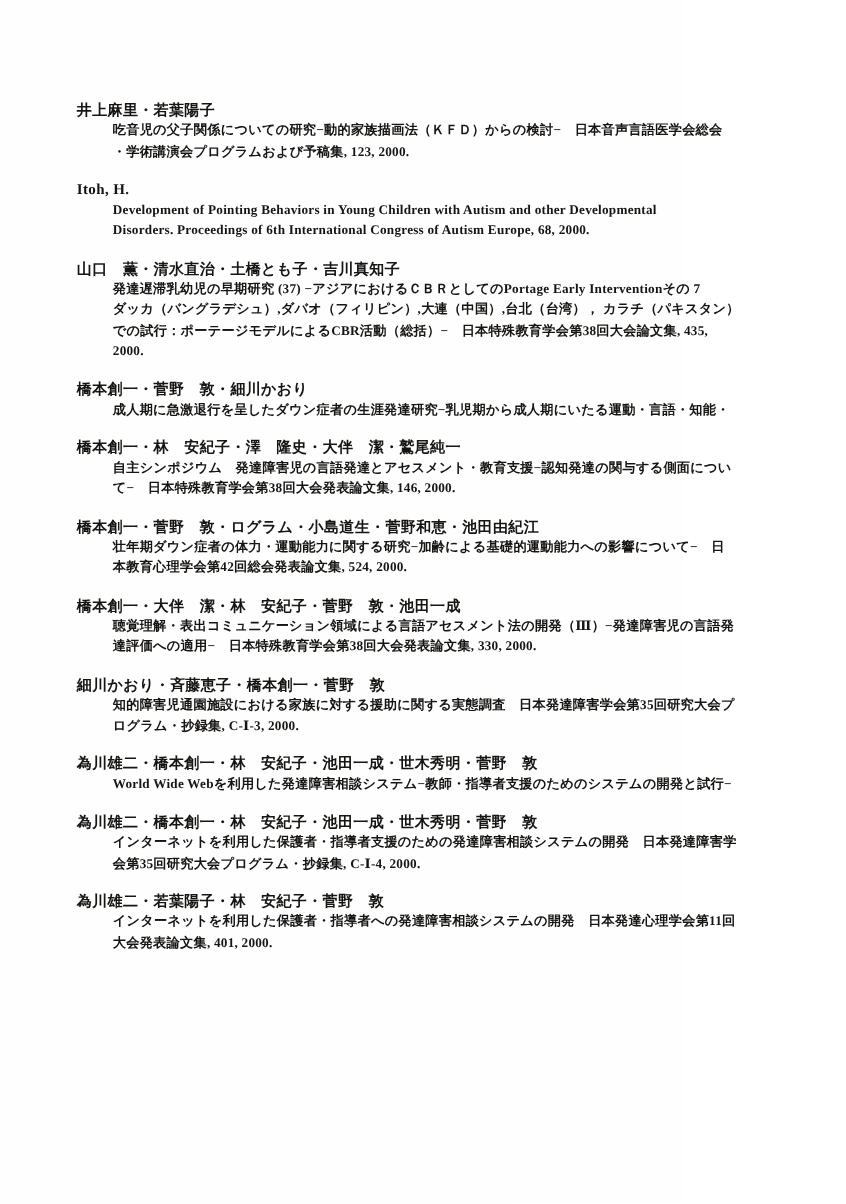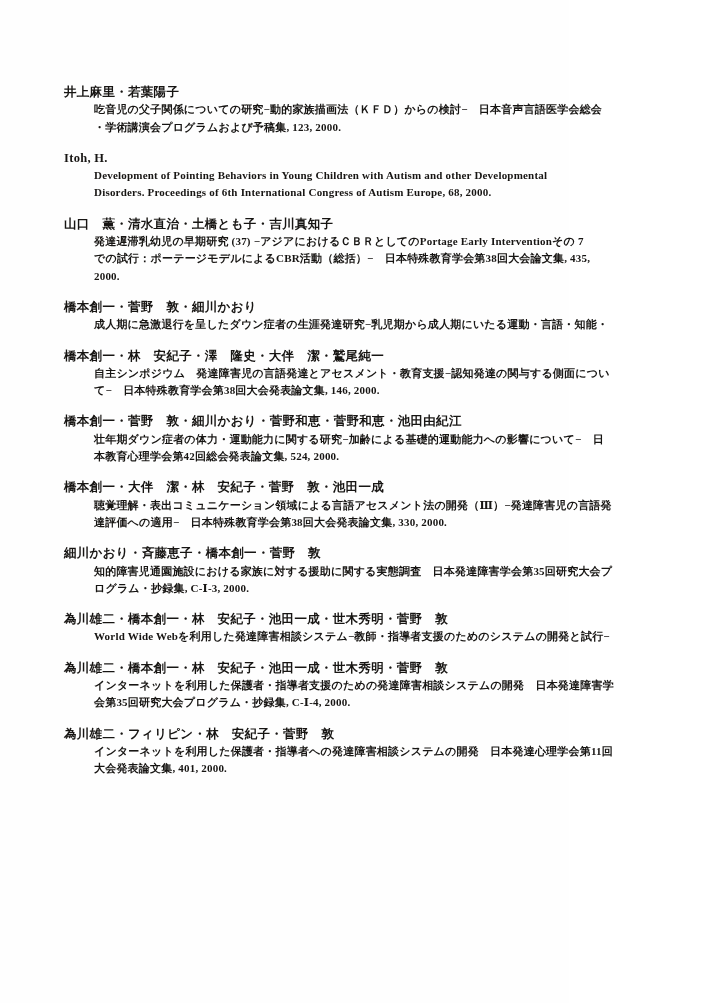--- a/index.html
+++ b/index.html
@@ -77,39 +77,40 @@
         <div class="authors">Itoh, H.</div>
         <div class="entry-body">
           <div class="line">Development of Pointing Behaviors in Young Children with Autism and other Developmental</div>
           <div class="line">Disorders. Proceedings of 6th International Congress of Autism Europe, 68, 2000.</div>
         </div>
       </div>
       <div class="entry">
         <div class="authors">山口　薫・清水直治・土橋とも子・吉川真知子</div>
         <div class="entry-body">
           <div class="line">発達遅滞乳幼児の早期研究 (37) −アジアにおけるＣＢＲとしてのPortage Early Interventionその 7</div>
+          <div class="line">ダッカ（バングラデシュ）,ダバオ（フィリピン）,大連（中国）,台北（台湾）， カラチ（パキスタン）</div>
           <div class="line">での試行：ポーテージモデルによるCBR活動（総括）−　日本特殊教育学会第38回大会論文集, 435,</div>
           <div class="line">2000.</div>
         </div>
       </div>
       <div class="entry">
         <div class="authors">橋本創一・菅野　敦・細川かおり</div>
         <div class="entry-body">
           <div class="line">成人期に急激退行を呈したダウン症者の生涯発達研究−乳児期から成人期にいたる運動・言語・知能・</div>
         </div>
       </div>
       <div class="entry">
         <div class="authors">橋本創一・林　安紀子・澤　隆史・大伴　潔・鷲尾純一</div>
         <div class="entry-body">
           <div class="line">自主シンポジウム　発達障害児の言語発達とアセスメント・教育支援−認知発達の関与する側面につい</div>
           <div class="line">て−　日本特殊教育学会第38回大会発表論文集, 146, 2000.</div>
         </div>
       </div>
       <div class="entry">
-        <div class="authors">橋本創一・菅野　敦・細川かおり・菅野和恵・菅野和恵・池田由紀江</div>
+        <div class="authors">橋本創一・菅野　敦・ログラム・小島道生・菅野和恵・池田由紀江</div>
         <div class="entry-body">
           <div class="line">壮年期ダウン症者の体力・運動能力に関する研究−加齢による基礎的運動能力への影響について−　日</div>
           <div class="line">本教育心理学会第42回総会発表論文集, 524, 2000.</div>
         </div>
       </div>
       <div class="entry">
         <div class="authors">橋本創一・大伴　潔・林　安紀子・菅野　敦・池田一成</div>
         <div class="entry-body">
           <div class="line">聴覚理解・表出コミュニケーション領域による言語アセスメント法の開発（Ⅲ）−発達障害児の言語発</div>
           <div class="line">達評価への適用−　日本特殊教育学会第38回大会発表論文集, 330, 2000.</div>
@@ -129,20 +130,20 @@
         </div>
       </div>
       <div class="entry">
         <div class="authors">為川雄二・橋本創一・林　安紀子・池田一成・世木秀明・菅野　敦</div>
         <div class="entry-body">
           <div class="line">インターネットを利用した保護者・指導者支援のための発達障害相談システムの開発　日本発達障害学</div>
           <div class="line">会第35回研究大会プログラム・抄録集, C-Ⅰ-4, 2000.</div>
         </div>
       </div>
       <div class="entry">
-        <div class="authors">為川雄二・フィリピン・林　安紀子・菅野　敦</div>
+        <div class="authors">為川雄二・若葉陽子・林　安紀子・菅野　敦</div>
         <div class="entry-body">
           <div class="line">インターネットを利用した保護者・指導者への発達障害相談システムの開発　日本発達心理学会第11回</div>
           <div class="line">大会発表論文集, 401, 2000.</div>
         </div>
       </div>
     </main>
 </div>
 
 </body></html>

